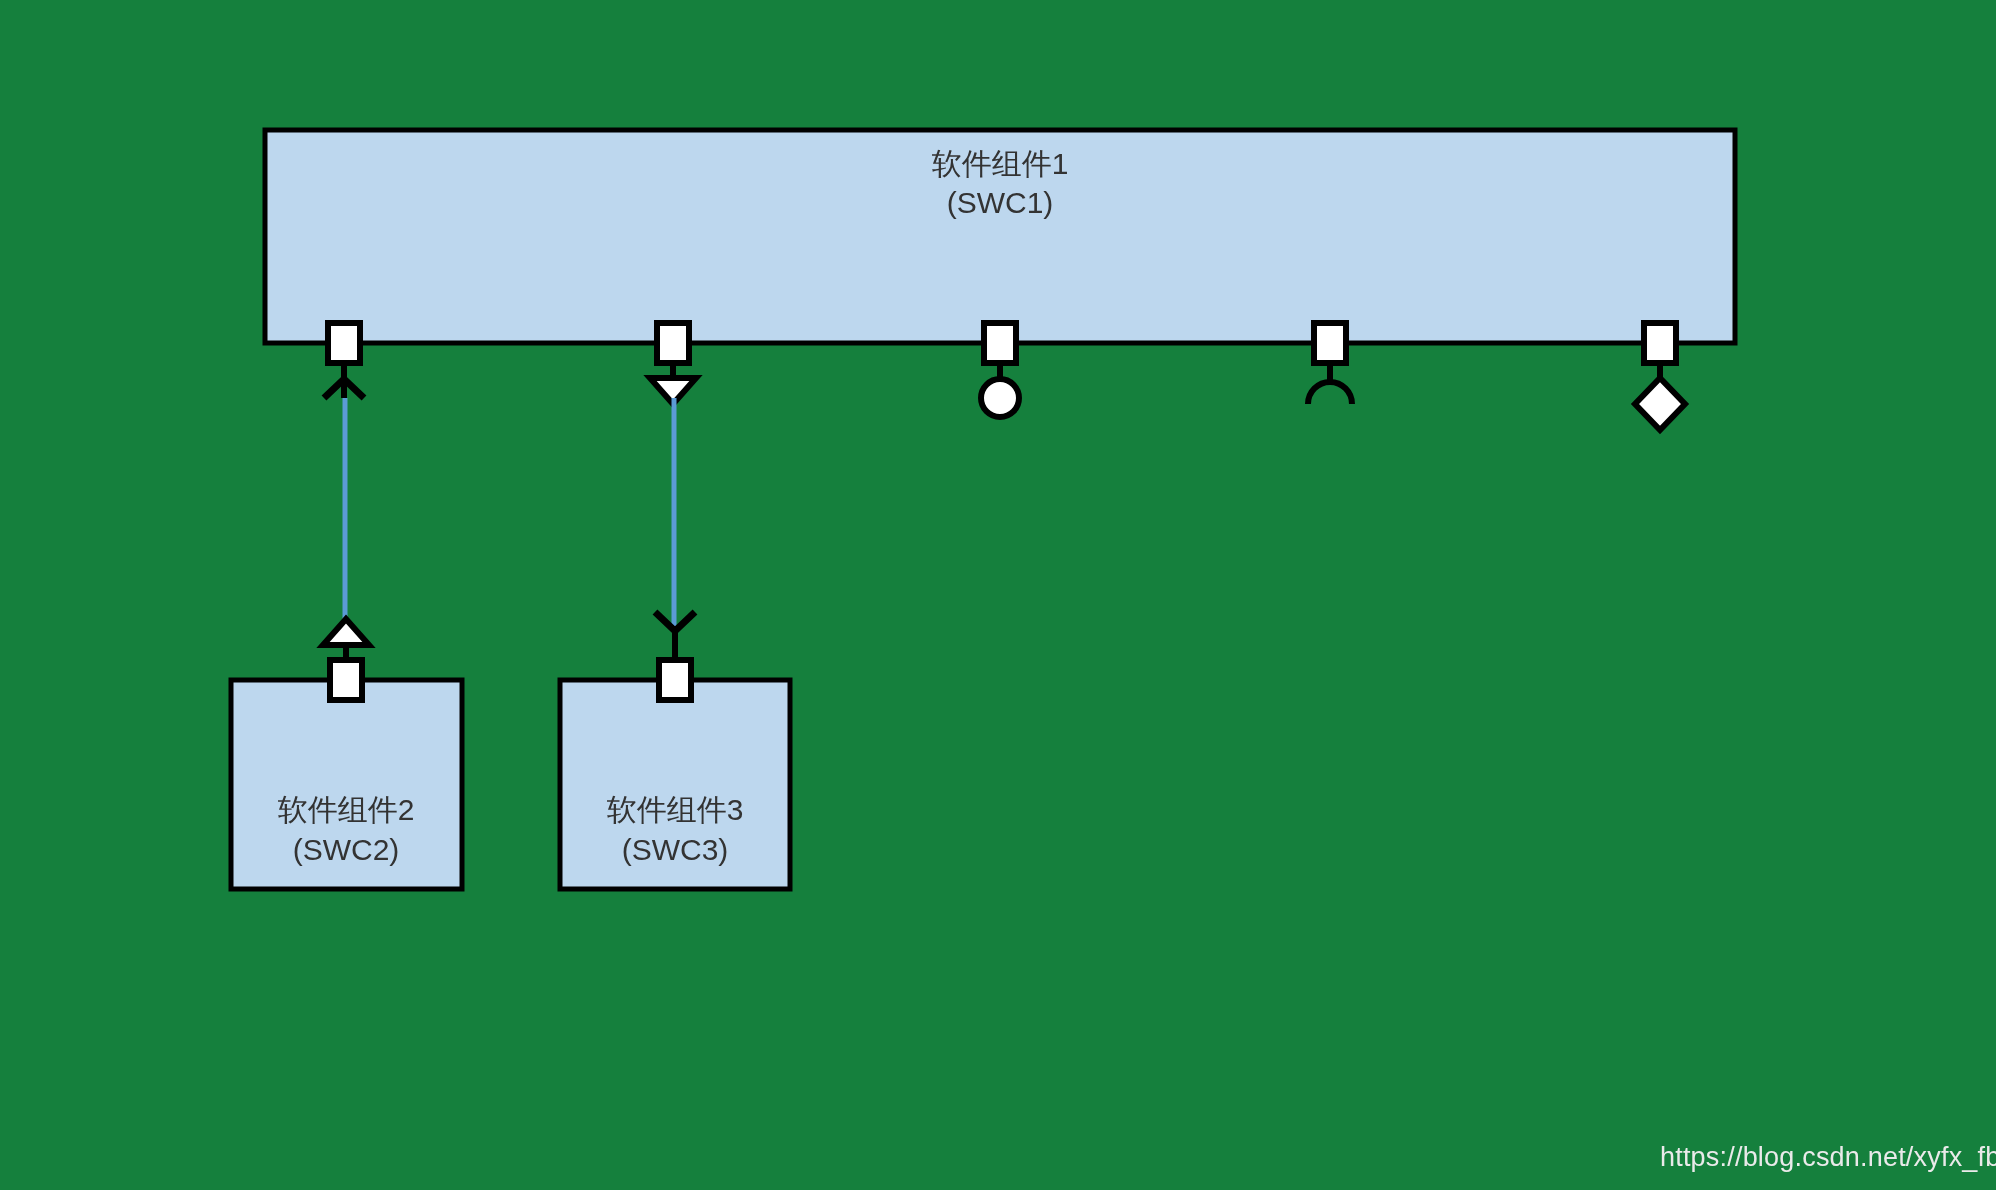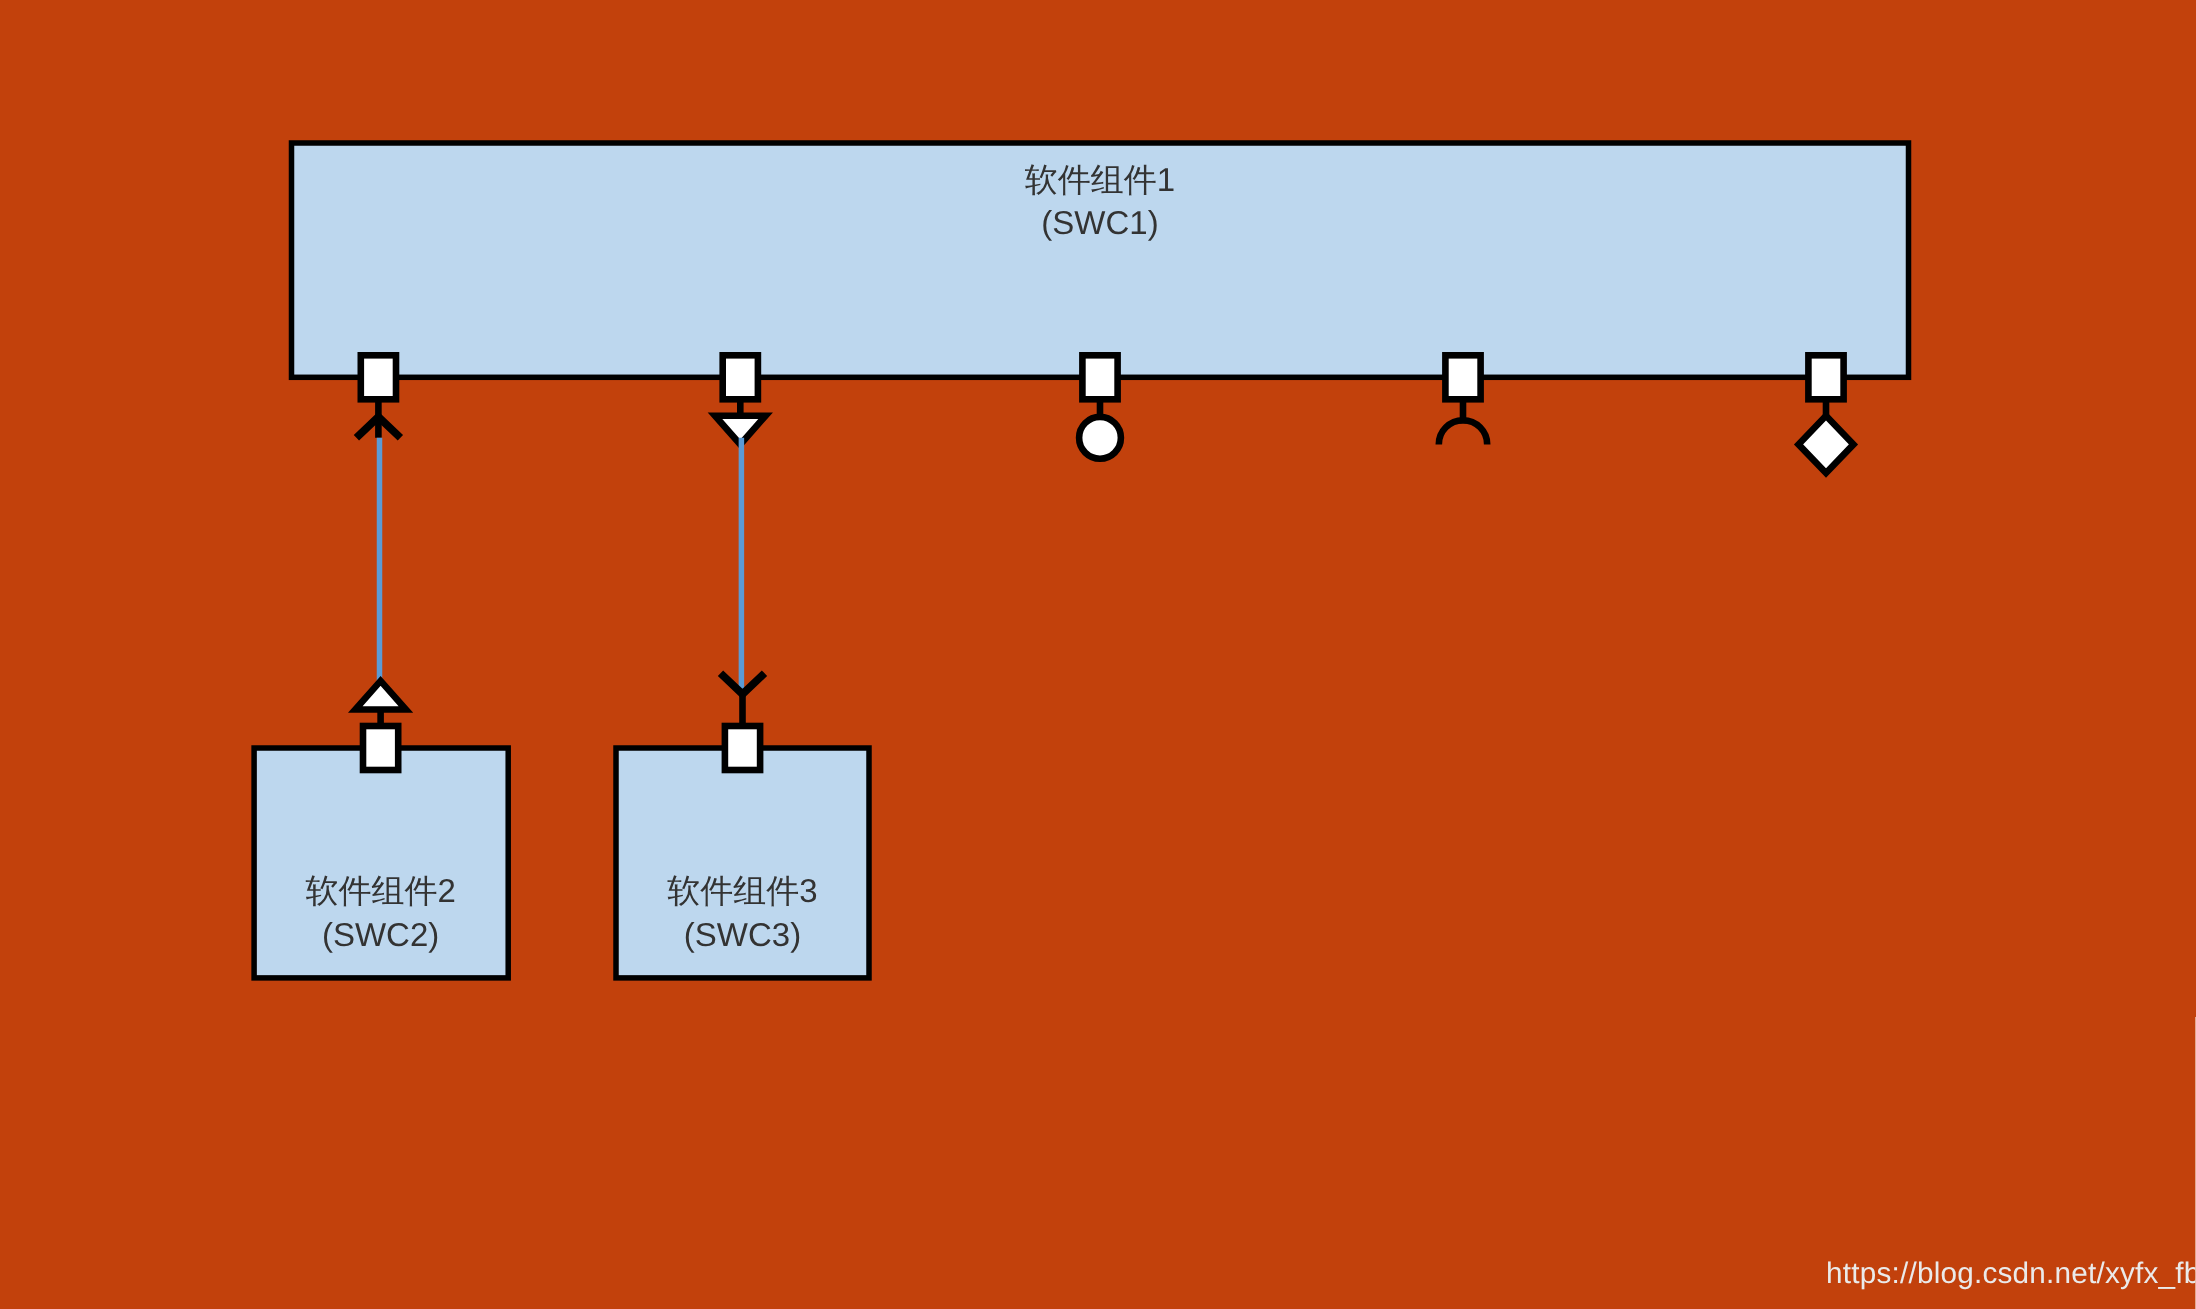--- a/index.html
+++ b/index.html
@@ -7,21 +7,21 @@
     padding: 0;
     background: #ffffff;
   }
   body {
     font-family: "Liberation Sans", "DejaVu Sans", sans-serif;
   }
   #canvas-root {
     position: relative;
     width: 1996px;
     height: 1190px;
-    background: #c2410c;
+    background: #15803d;
     overflow: hidden;
   }
   #diagram-svg {
     position: absolute;
     left: 0;
     top: 0;
     width: 1996px;
     height: 1190px;
     display: block;
   }

